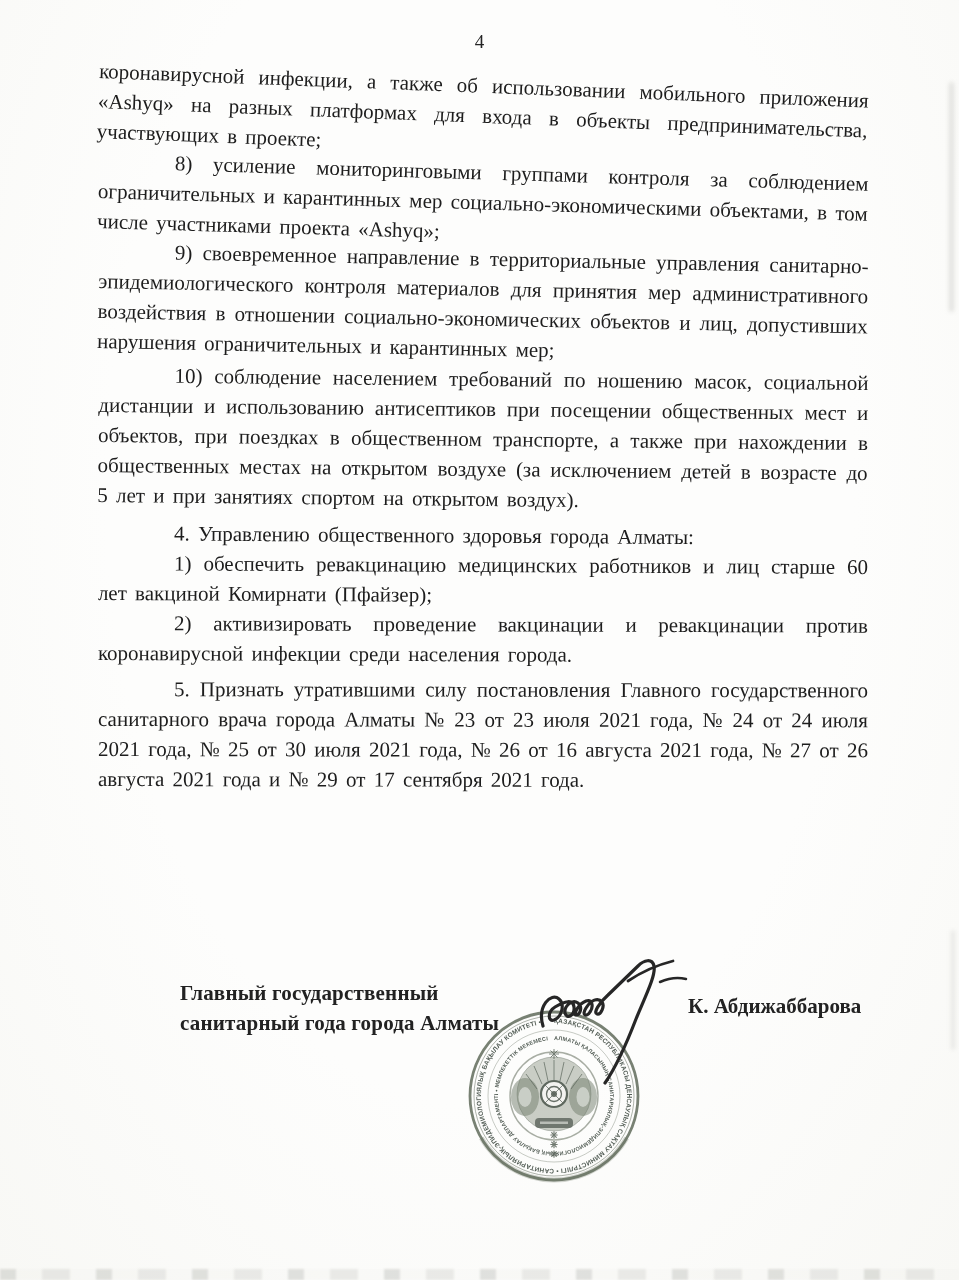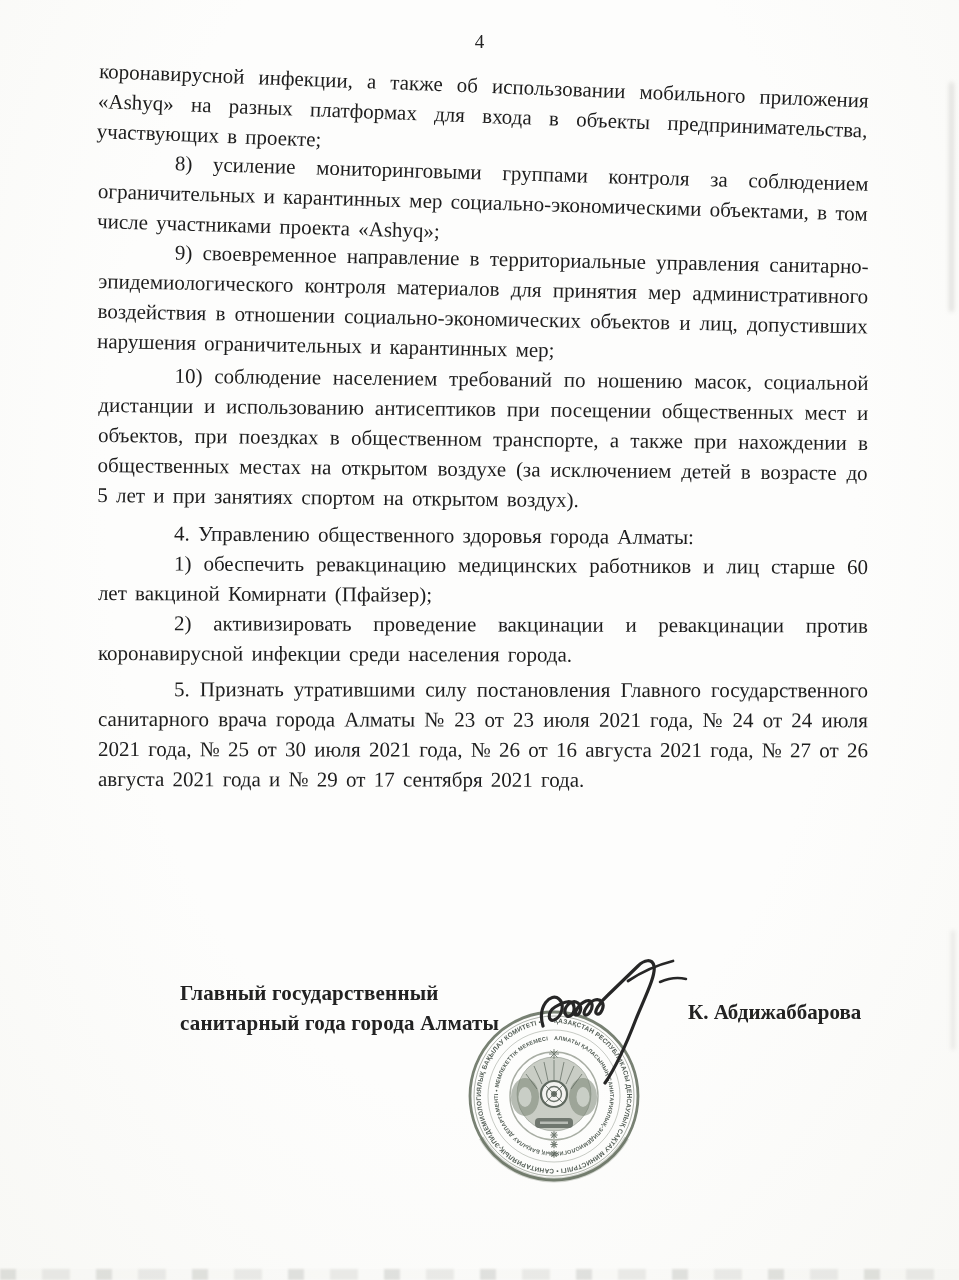--- a/index.html
+++ b/index.html
@@ -33,21 +33,21 @@
   .t01{transform:rotate(0.1deg);}
   .mt1{margin-top:4px;}
   .mt2{margin-top:8px;}
   .mt3{margin-top:6px;}
   .signature-block{position:absolute;top:978px;left:180px;width:720px;}
   .sig-title{
     font-size:21px;font-weight:bold;line-height:30px;color:#222;
     letter-spacing:.2px;
   }
   .sig-name{
-    position:absolute;left:508px;top:22px;
+    position:absolute;left:508px;top:16px;
     font-size:21px;font-weight:bold;color:#222;white-space:nowrap;
   }
   .stamp-svg{
     position:absolute;left:462px;top:1002px;width:190px;height:195px;
     filter:blur(.4px);opacity:.93;z-index:2;pointer-events:none;
   }
   .signature-svg{
     position:absolute;left:533px;top:946px;width:185px;height:150px;
     z-index:3;pointer-events:none;
   }

